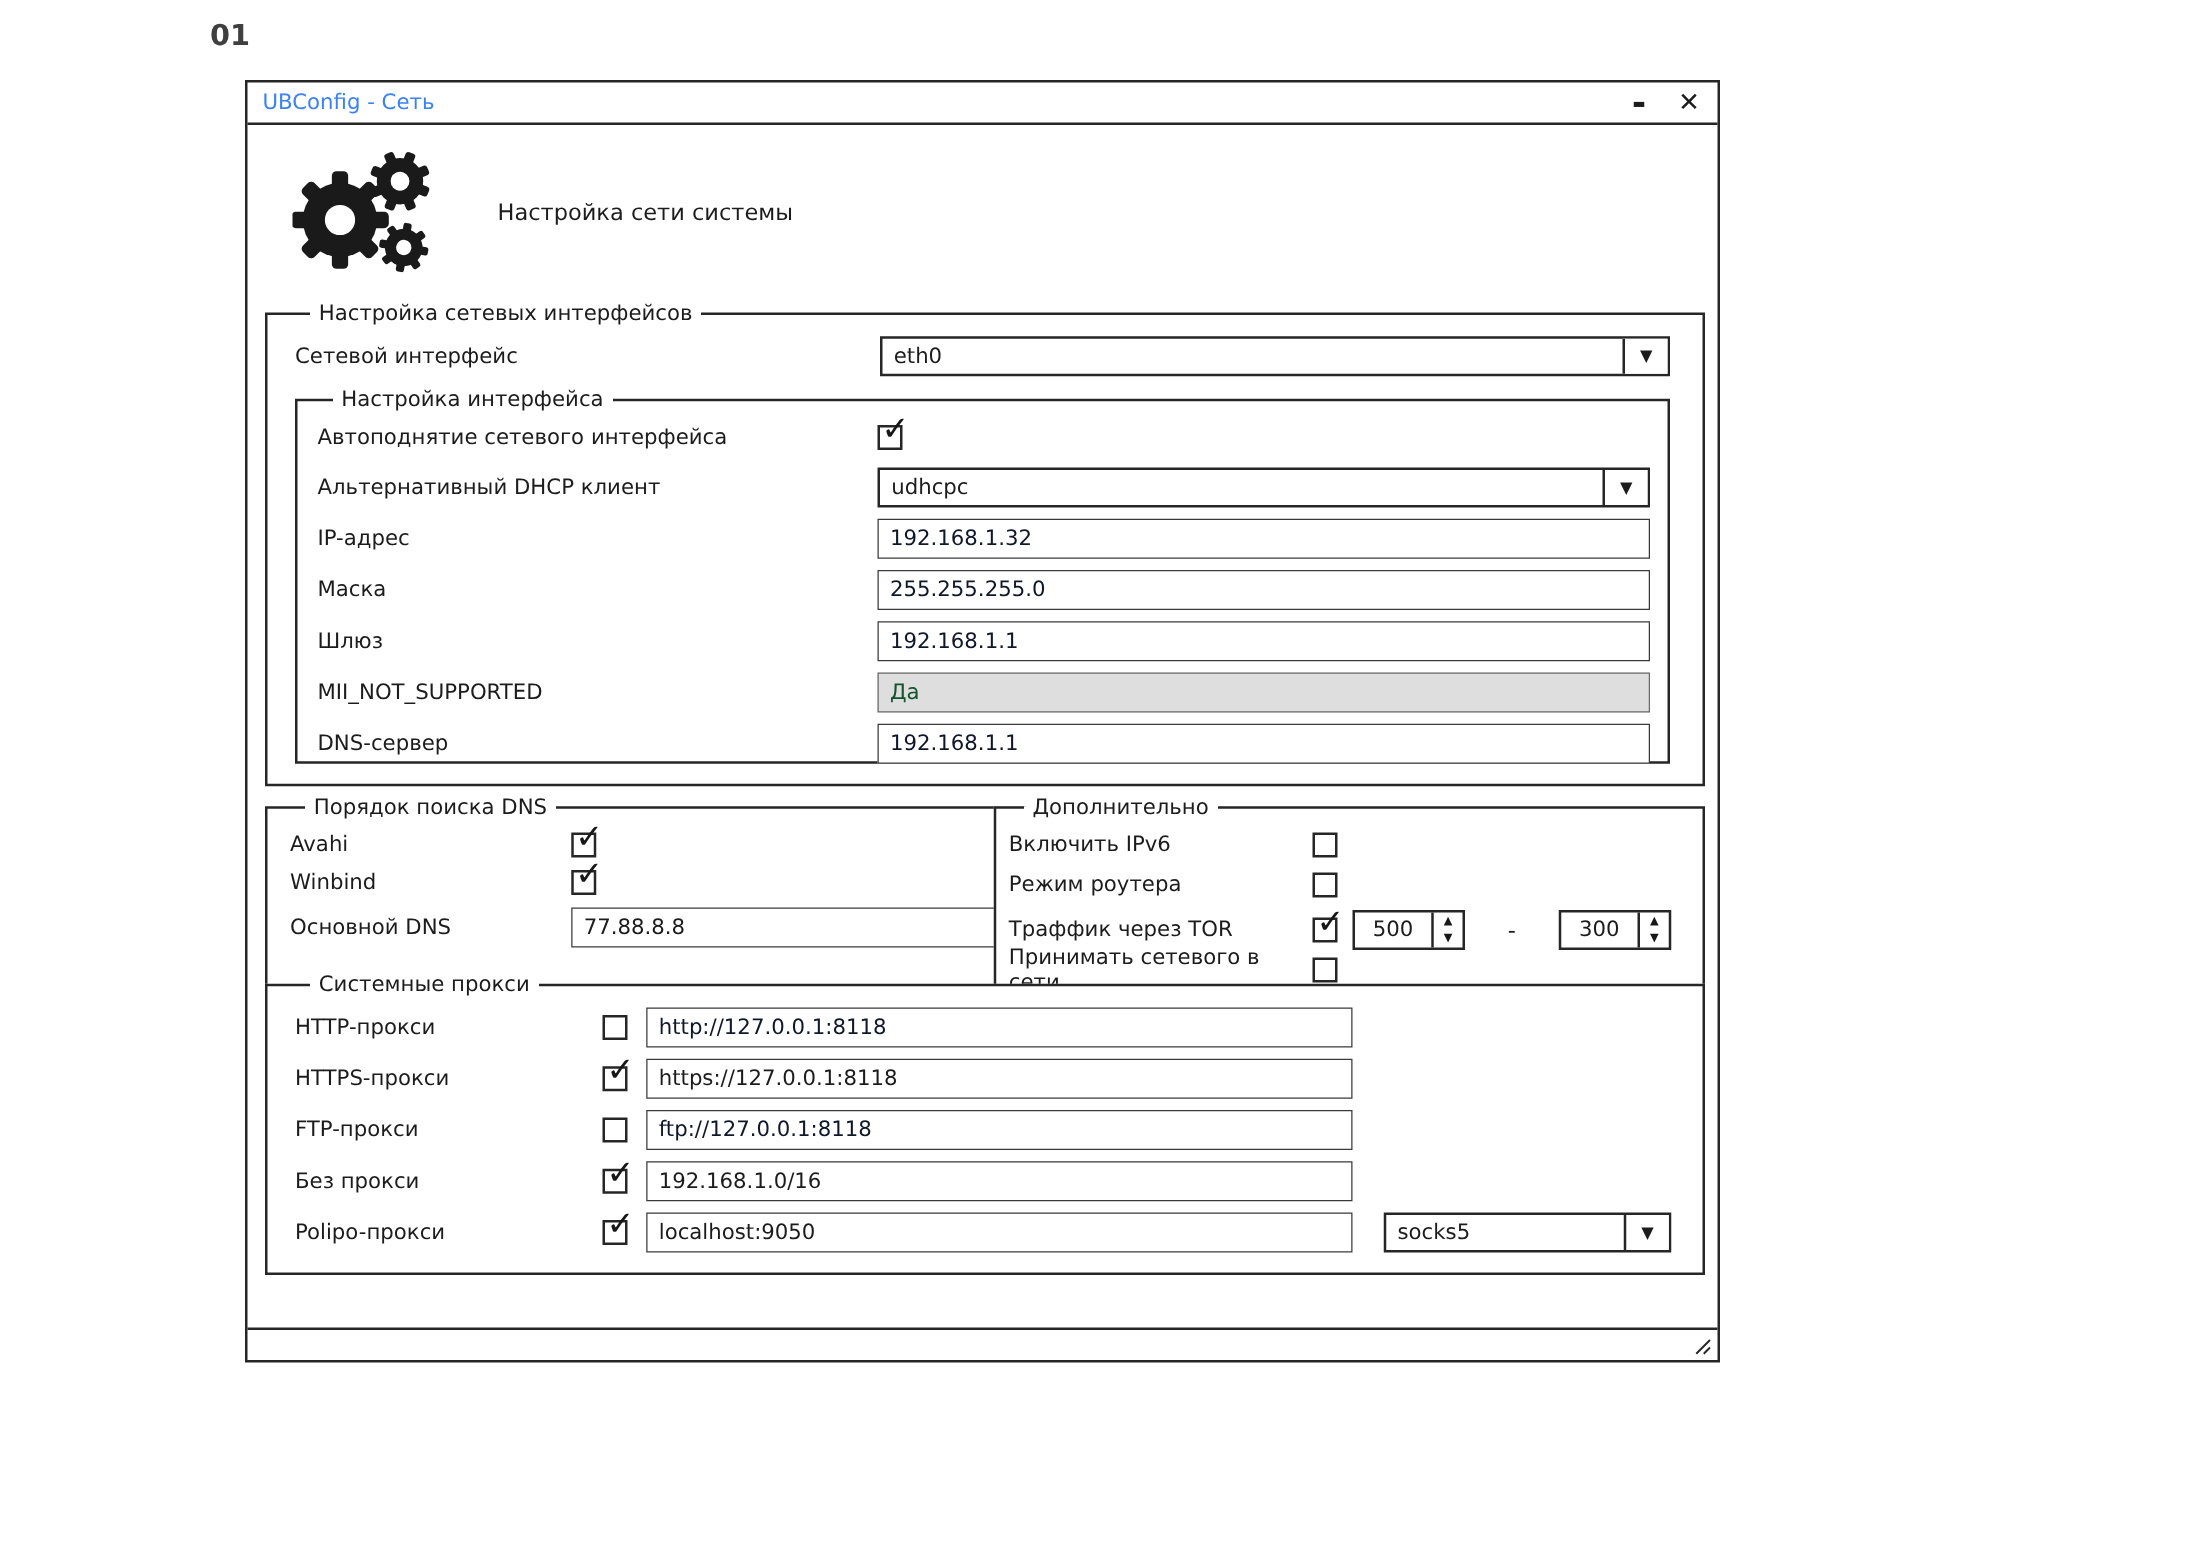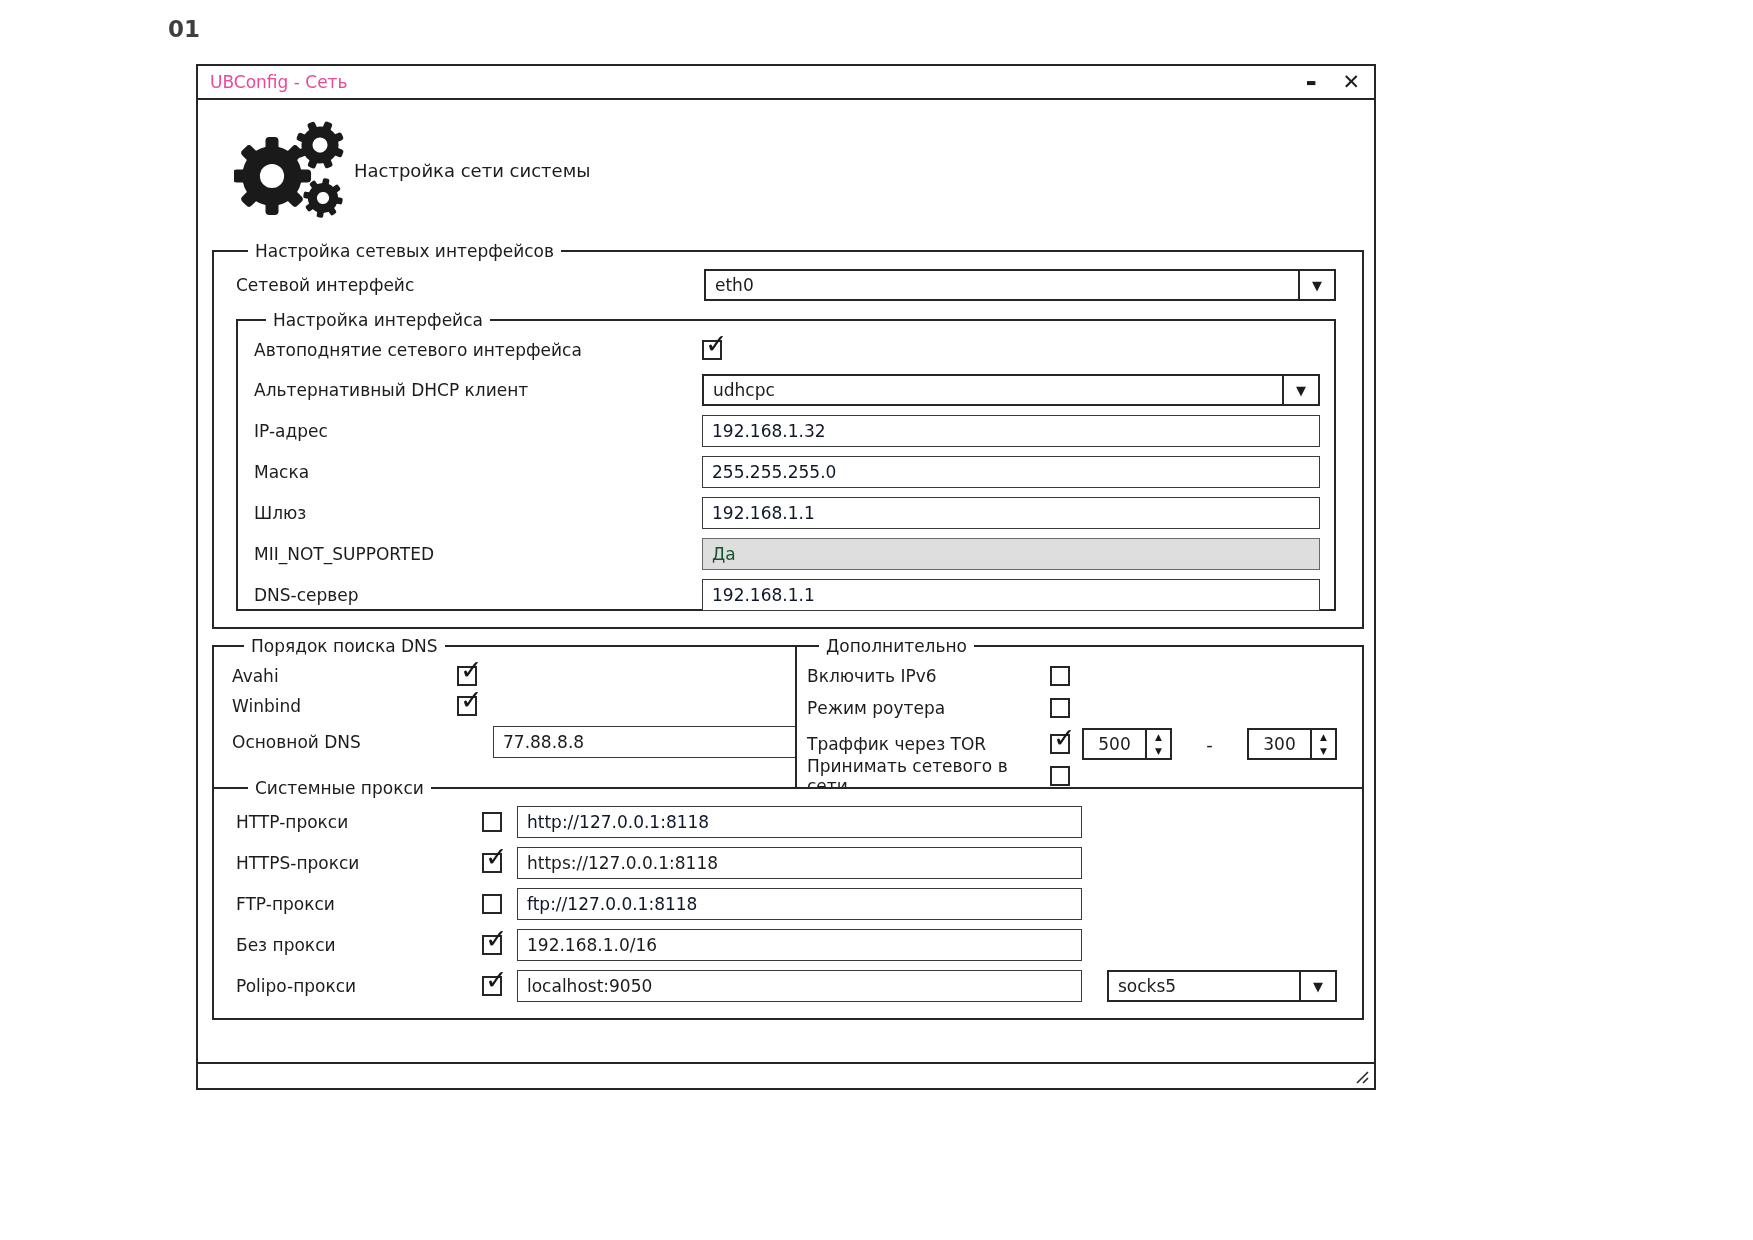--- a/index.html
+++ b/index.html
@@ -13,28 +13,28 @@
   
   .window{
     position:absolute;left:196px;top:64px;width:1180px;height:1026px;
     border:2px solid #262626;background:#fff;box-sizing:border-box;
   }
   .titlebar{
     position:absolute;left:0;top:0;right:0;height:34px;
     border-bottom:2px solid #262626;display:flex;align-items:center;
     justify-content:space-between;padding:0 14px 0 12px;box-sizing:border-box;
   }
-  .win-title{font-size:17px;color:#ec4899;}
+  .win-title{font-size:17px;color:#3b82f6;}
   .win-controls{display:flex;align-items:center;gap:26px;}
   .win-btn{cursor:default;display:flex;align-items:center;justify-content:center;color:#1c1c1c;}
   .min-glyph{font-size:11px;line-height:11px;}
   .close-glyph{font-size:21px;line-height:21px;}
 
   
-  .app-header{position:absolute;left:36px;top:52px;display:flex;align-items:center;}
+  .app-header{position:absolute;left:36px;top:52px;display:flex;align-items:center;gap:44px;}
   .gears{width:120px;height:105px;}
   .app-heading{font-size:18px;color:#1c1c1c;}
 
   
   fieldset.fs{
     position:absolute;border:2px solid #262626;background:#fff;
     margin:0;box-sizing:border-box;
   }
   fieldset.fs legend{font-size:17px;padding:0 7px;margin-left:12px;color:#1c1c1c;}
   .fs-interfaces{left:14px;top:175px;width:1152px;height:388px;padding:8px 26px 0 22px;}
@@ -221,21 +221,21 @@
 
     <div class="form-row row-h24">
       <span class="lbl">Winbind</span>
       <span class="cb checked">
         <span class="check">✓</span>
       </span>
     </div>
 
     <div class="form-row row-h32" style="margin-bottom:0;">
       <span class="lbl">Основной DNS</span>
-      <div class="tbox fixed" style="width:344px;margin-left:36px;">
+      <div class="tbox fixed" style="width:344px;">
         <span>77.88.8.8</span>
       </div>
     </div>
   </fieldset>
 
   <fieldset class="fs fs-add">
     <legend>Дополнительно</legend>
 
     <div class="form-row row-h24">
       <span class="lbl">Включить IPv6</span>

